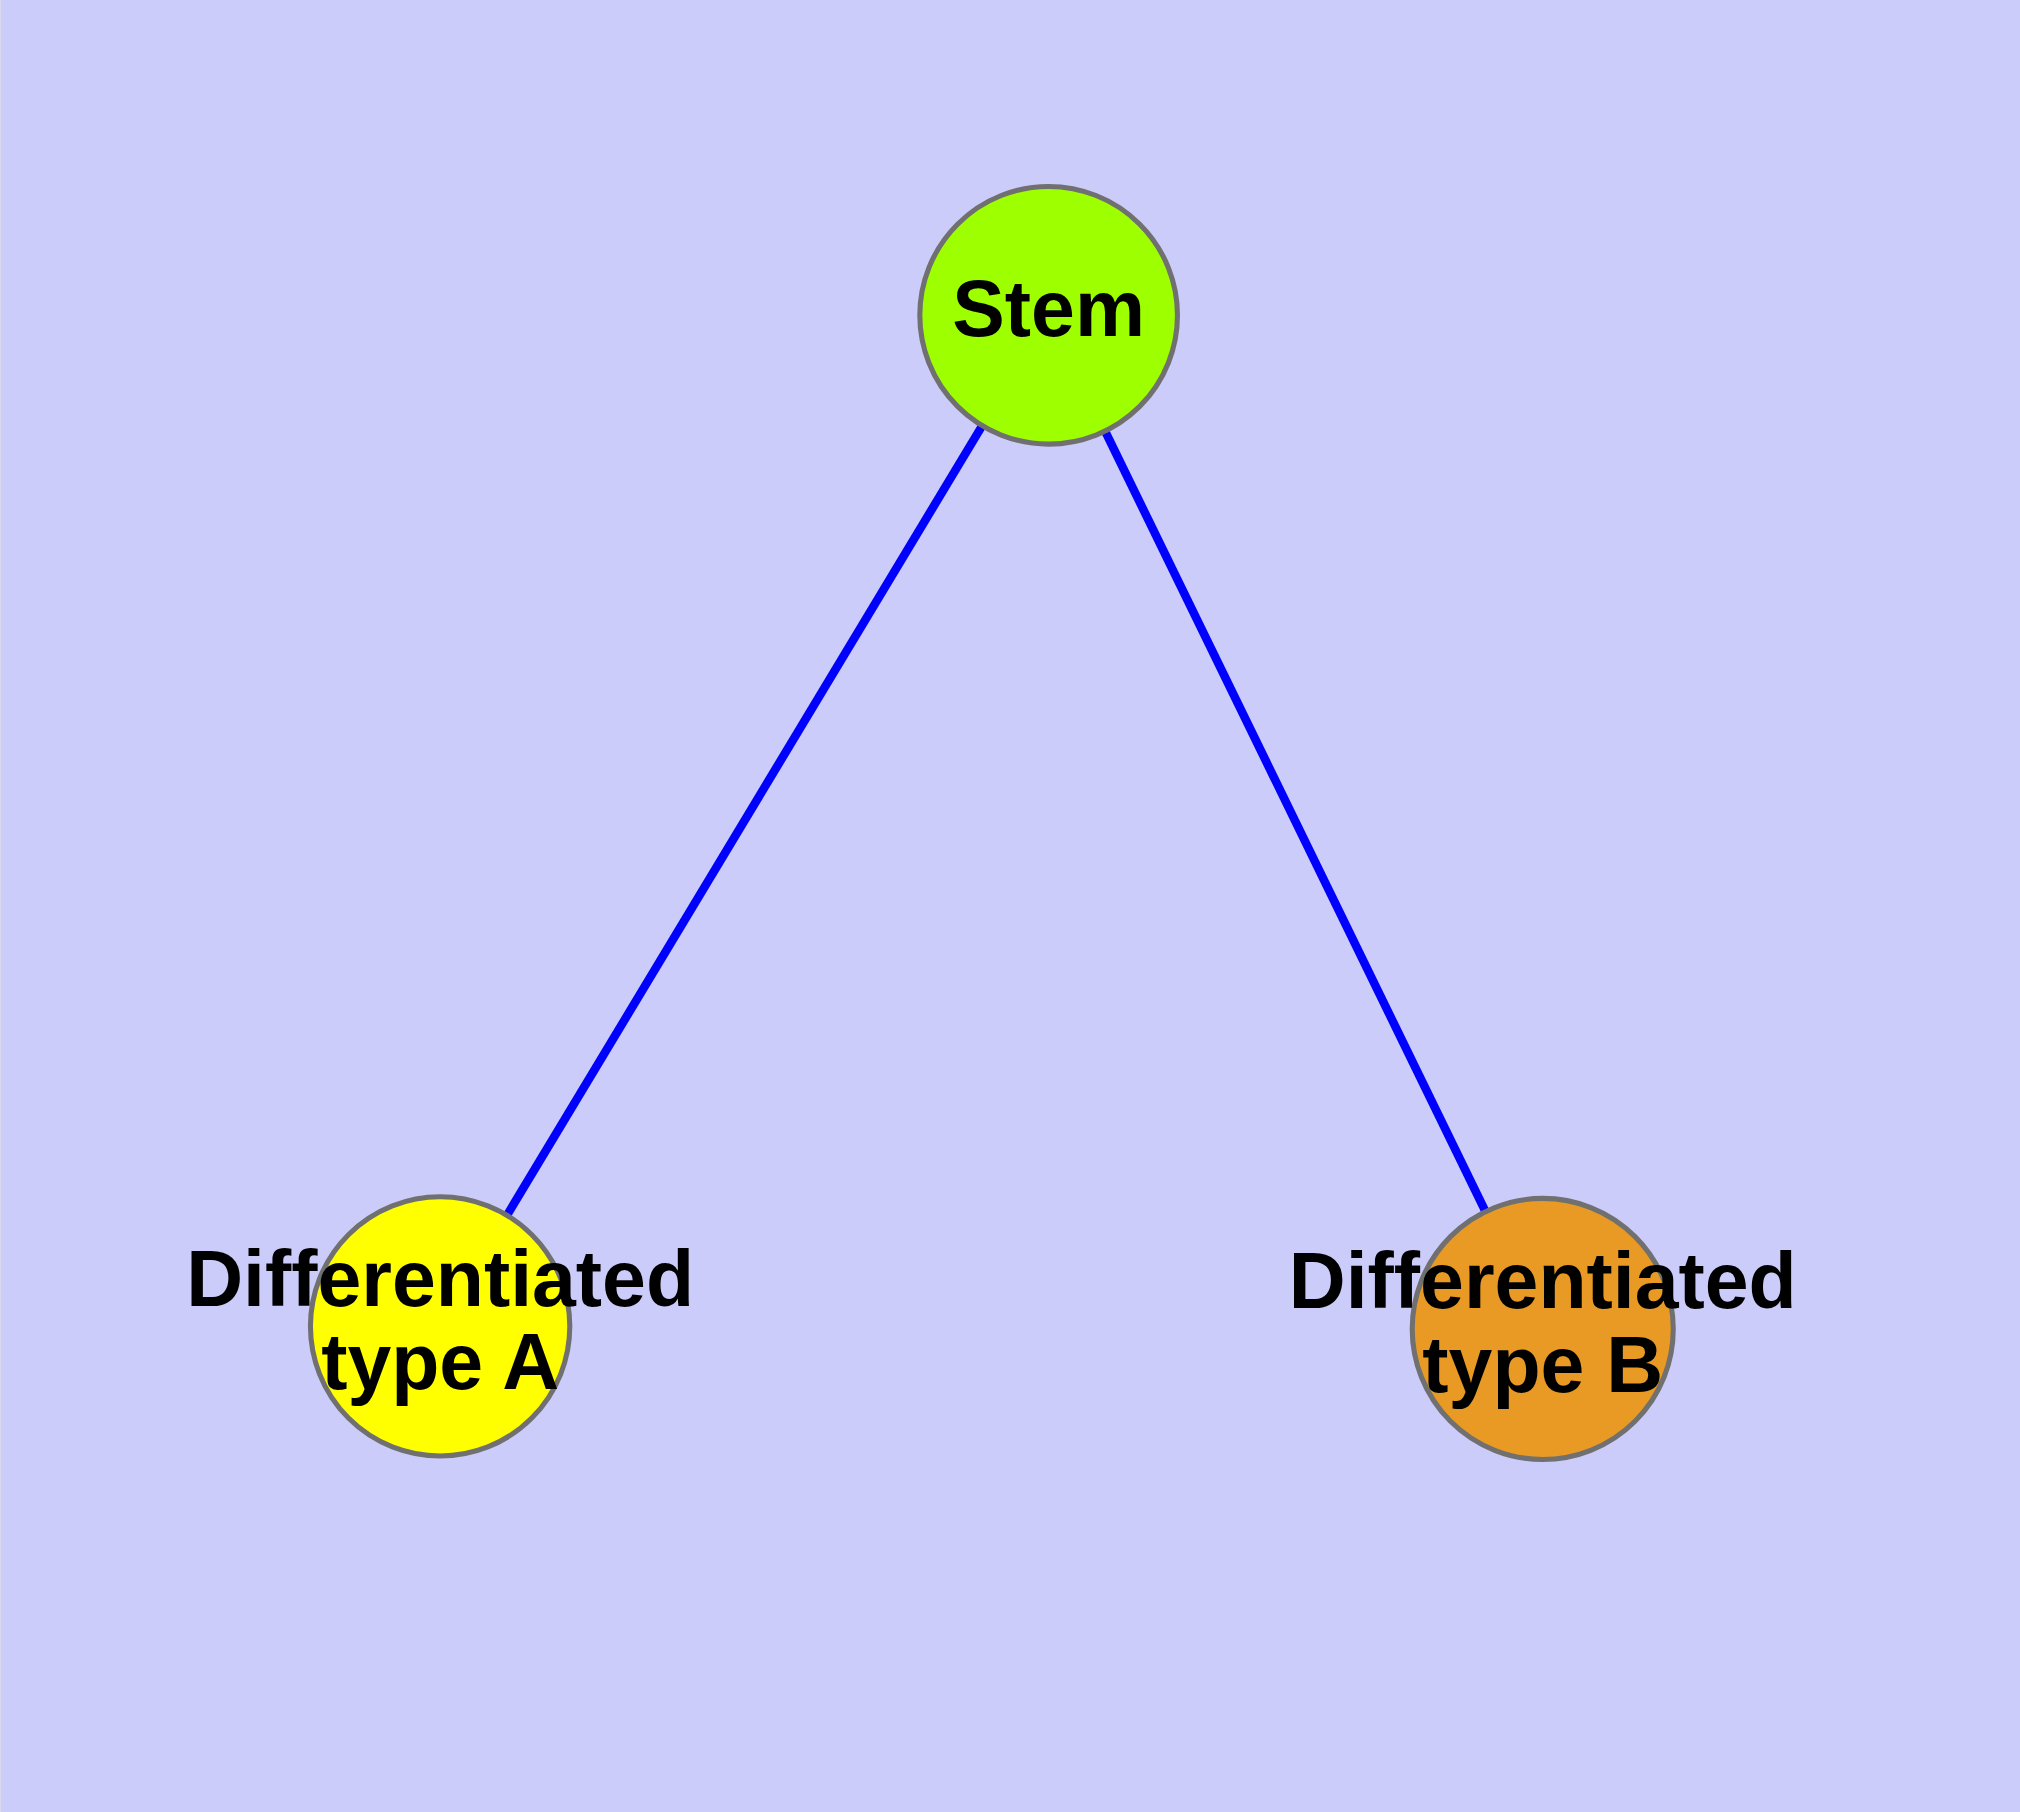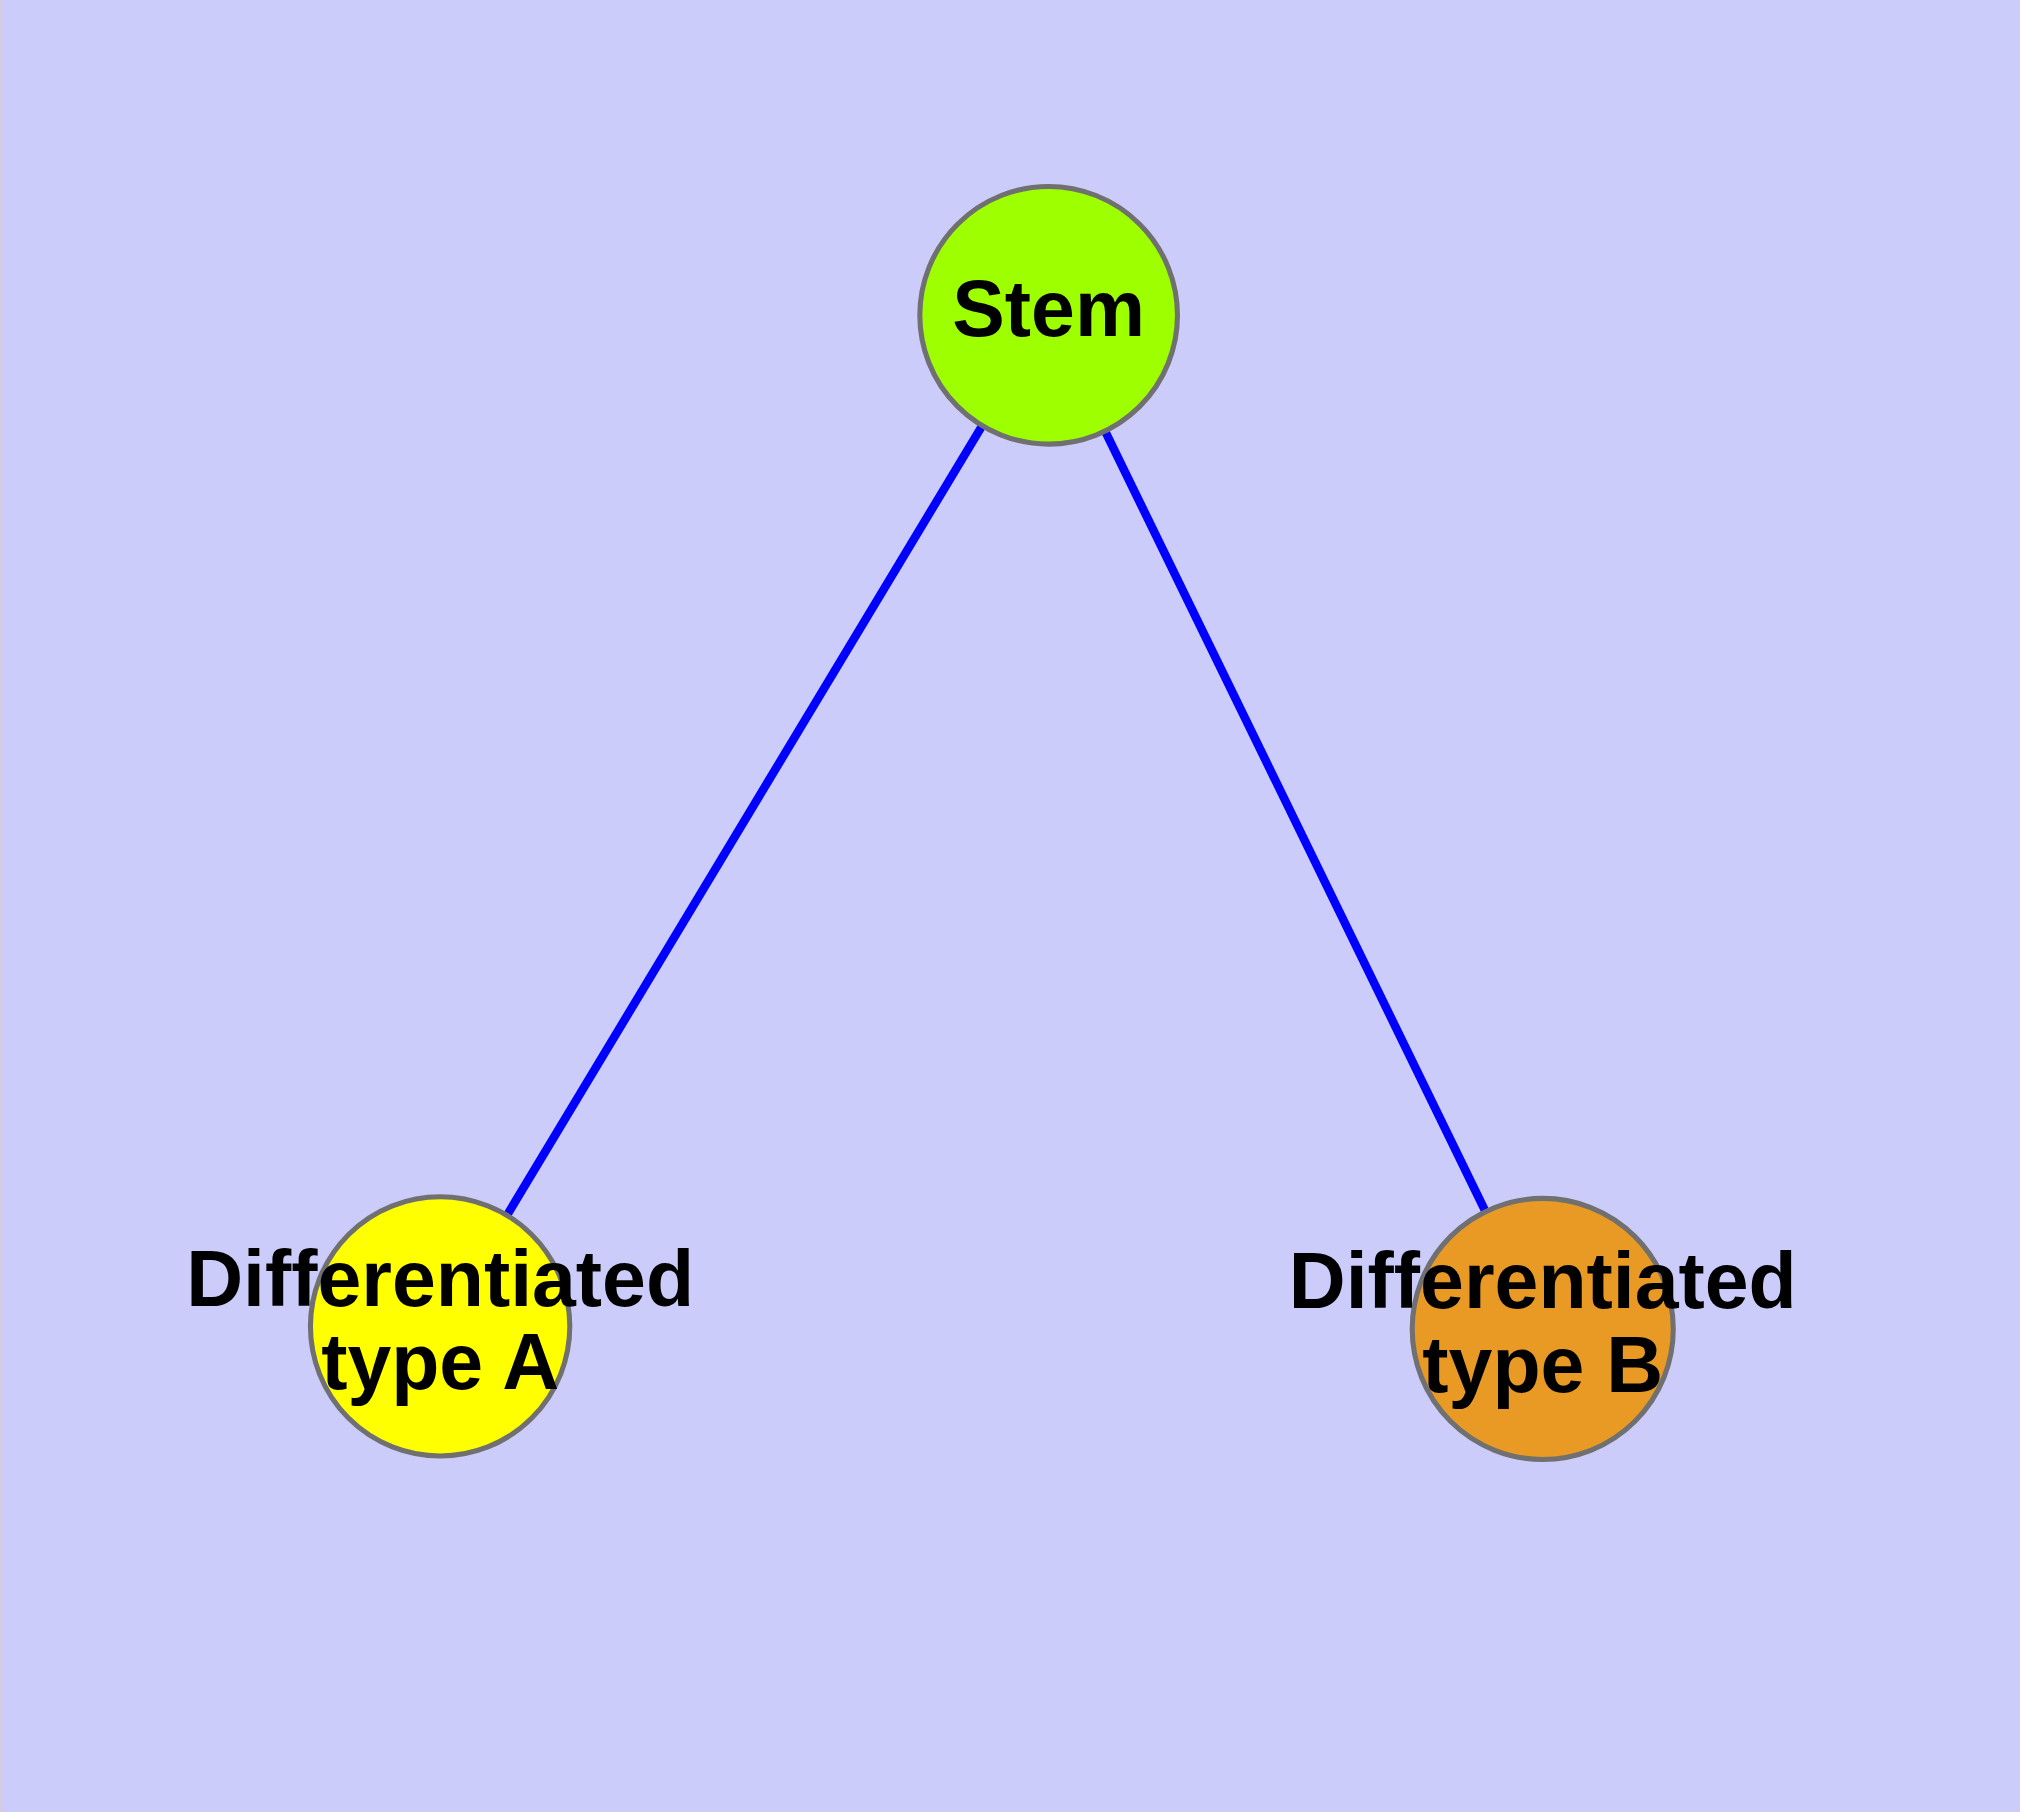--- a/index.html
+++ b/index.html
@@ -39,21 +39,21 @@
     stroke: #707070;
     stroke-width: 6;
   }
   .edge-line {
     stroke-linecap: butt;
   }
 </style>
 </head>
 <body style="background: rgb(204, 204, 250);">
 
-<div id="stage" style="width: 2021px; height: 1812px; background: #fdba74;">
+<div id="stage" style="width: 2021px; height: 1812px; background: #fef9c3;">
   <svg id="graph-svg" viewBox="0 0 2384 2138" preserveAspectRatio="xMidYMid meet" xmlns="http://www.w3.org/2000/svg">
 
     <rect id="bg-rect" x="0" y="0" width="2384" height="2138" fill="#ccccfa"></rect>
 
     <g id="edges-layer">
         <line x1="1157.5888137489574" y1="503.9464417792394" x2="598.9268433046209" y2="1432.1967631442722" stroke="#0000ff" stroke-width="10" class="edge-line"></line>
         <line x1="1304.4784701135927" y1="510.4292457218813" x2="1751.6451861186983" y2="1427.7729718661462" stroke="#0000ff" stroke-width="10" class="edge-line"></line>
       </g>
     <g id="nodes-layer">
         <circle cx="1237" cy="372" r="152" fill="#9eff00" stroke="#707070" stroke-width="6" class="node-circle"></circle>

